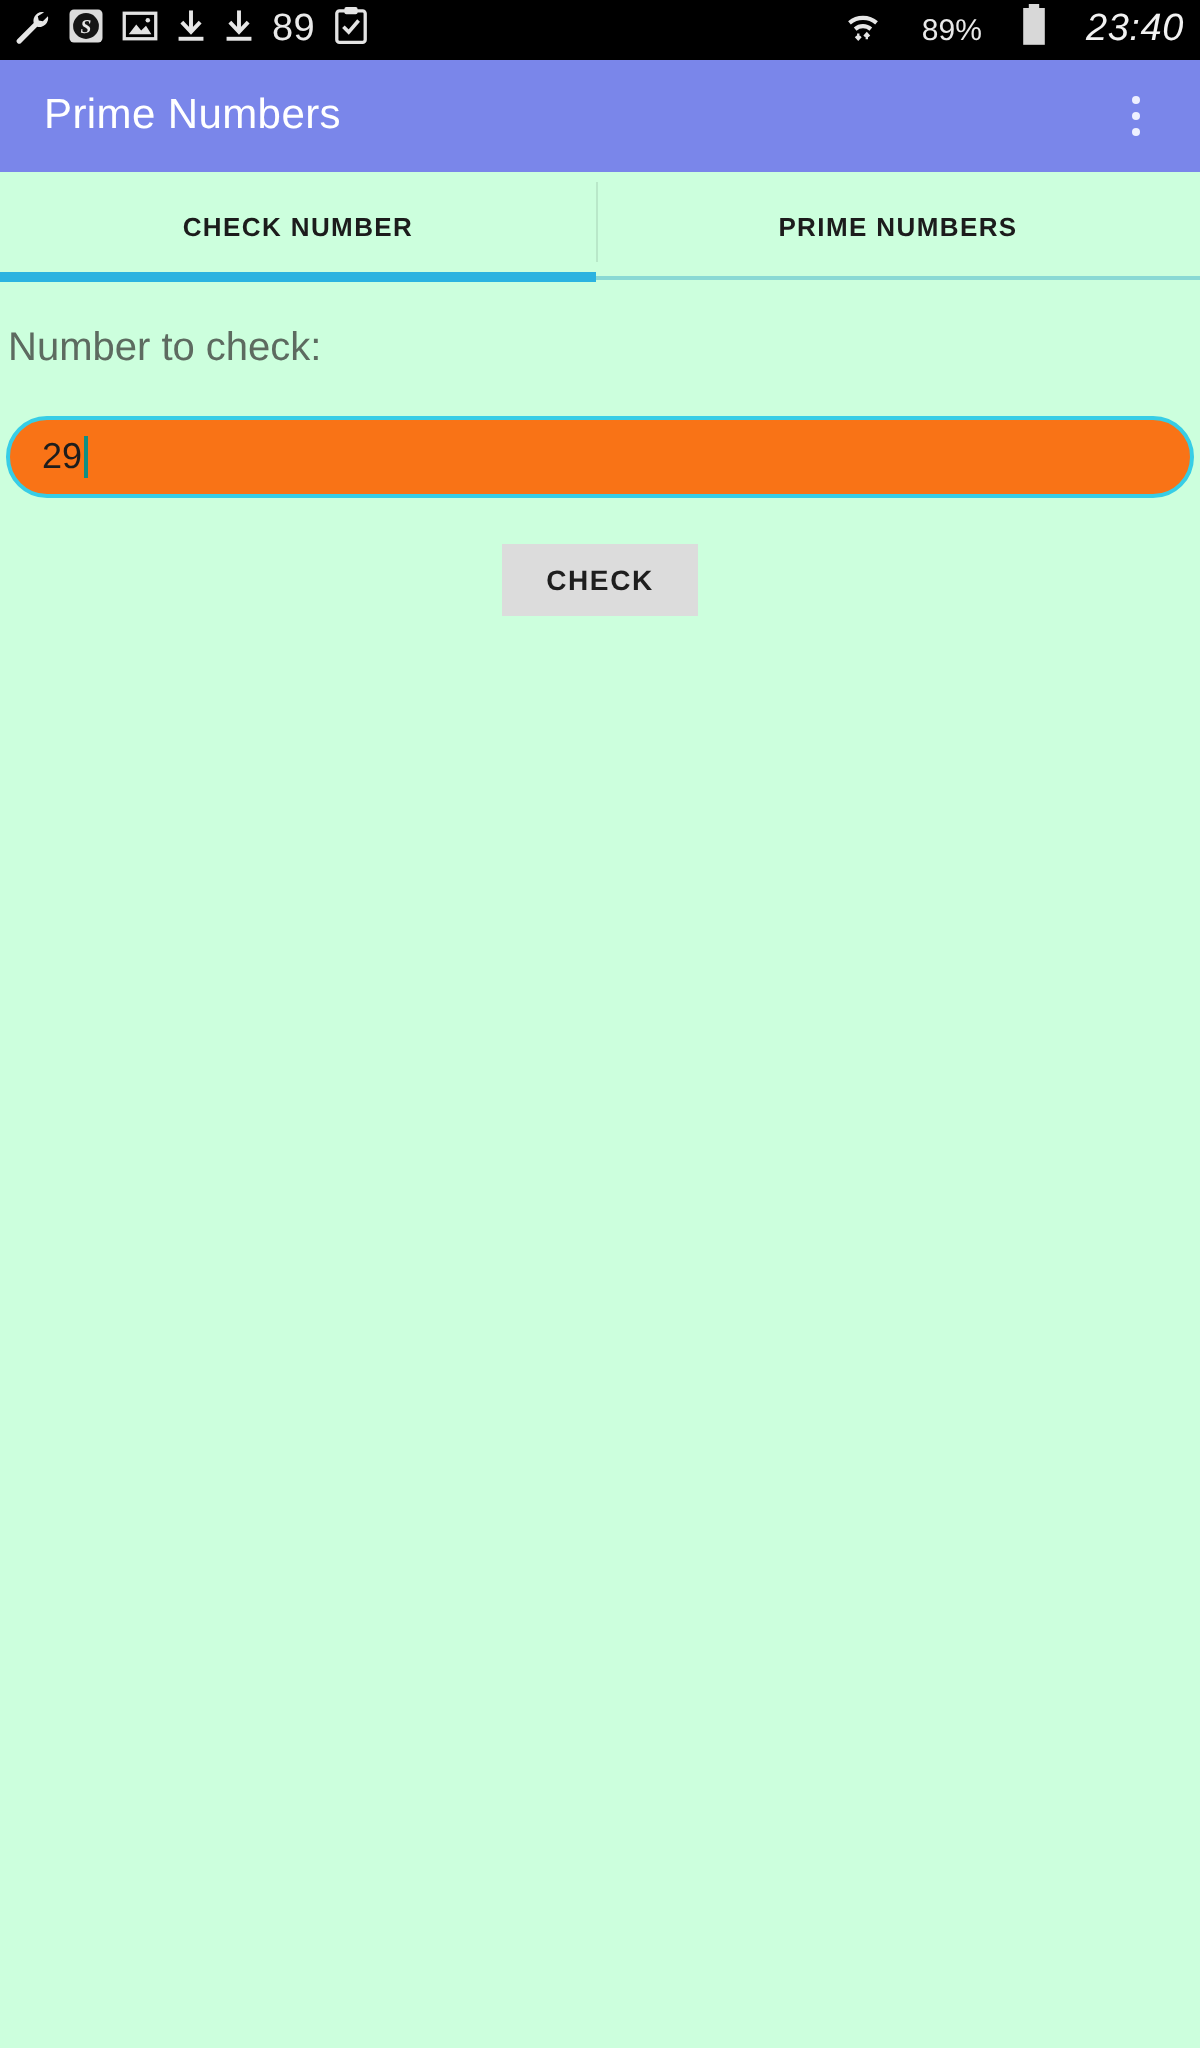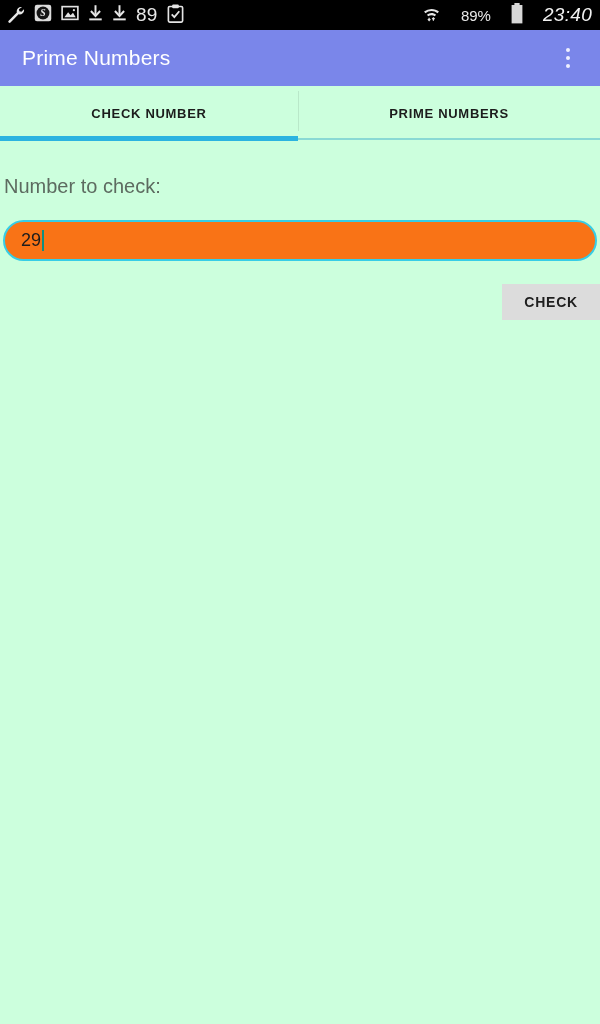--- a/index.html
+++ b/index.html
@@ -41,33 +41,33 @@
   .tab.first{ flex:0 0 298px; }
   .tab-divider{ position:absolute; left:298px; top:5px; width:1px; height:40px;
                 background:#b9e8c9; }
   .tab-underline{ position:absolute; left:0; bottom:0; width:298px; height:5px;
                   background:#2bb3e0; }
   .tab-baseline{ position:absolute; left:298px; bottom:1px; width:302px; height:2px;
                  background:#66c4cf; opacity:.65; }
 
   
   .content{ position:relative; }
-  .field-label{ font-size:20px; color:#5d6b60; padding:34px 0 0 4px; }
+  .field-label{ font-size:20px; color:#5d6b60; padding:22px 0 0 4px; }
 
   .input-wrap{ margin:22px 3px 0 3px; position:relative; }
   .text-input{
     width:594px; height:41px; border:2px solid #37cde6; border-radius:21px;
     background:#f97316; font-size:18px; color:#1d1d1d;
     padding:0 0 0 16px; font-family:"Liberation Sans", sans-serif;
     outline:none; display:flex; align-items:center;
   }
   .caret{ display:inline-block; width:2px; height:21px; background:#0f8f82;
           margin-left:1px; vertical-align:middle; }
 
-  .btn-row{ display:flex; justify-content:flex-end; margin-top:23px; }
+  .btn-row{ display:flex; justify-content:center; margin-top:23px; }
   .check-btn{
     background:#dcdcdc; color:#1e1e1e; border:none;
     font-size:14px; font-weight:bold; letter-spacing:.8px;
     padding:0 22px; height:36px; min-width:81px;
     font-family:"Liberation Sans", sans-serif; cursor:pointer;
   }
 
   .result-banner{
     margin-top:20px; width:600px; height:38px; background:#00e800;
     display:flex; align-items:center; justify-content:center;

